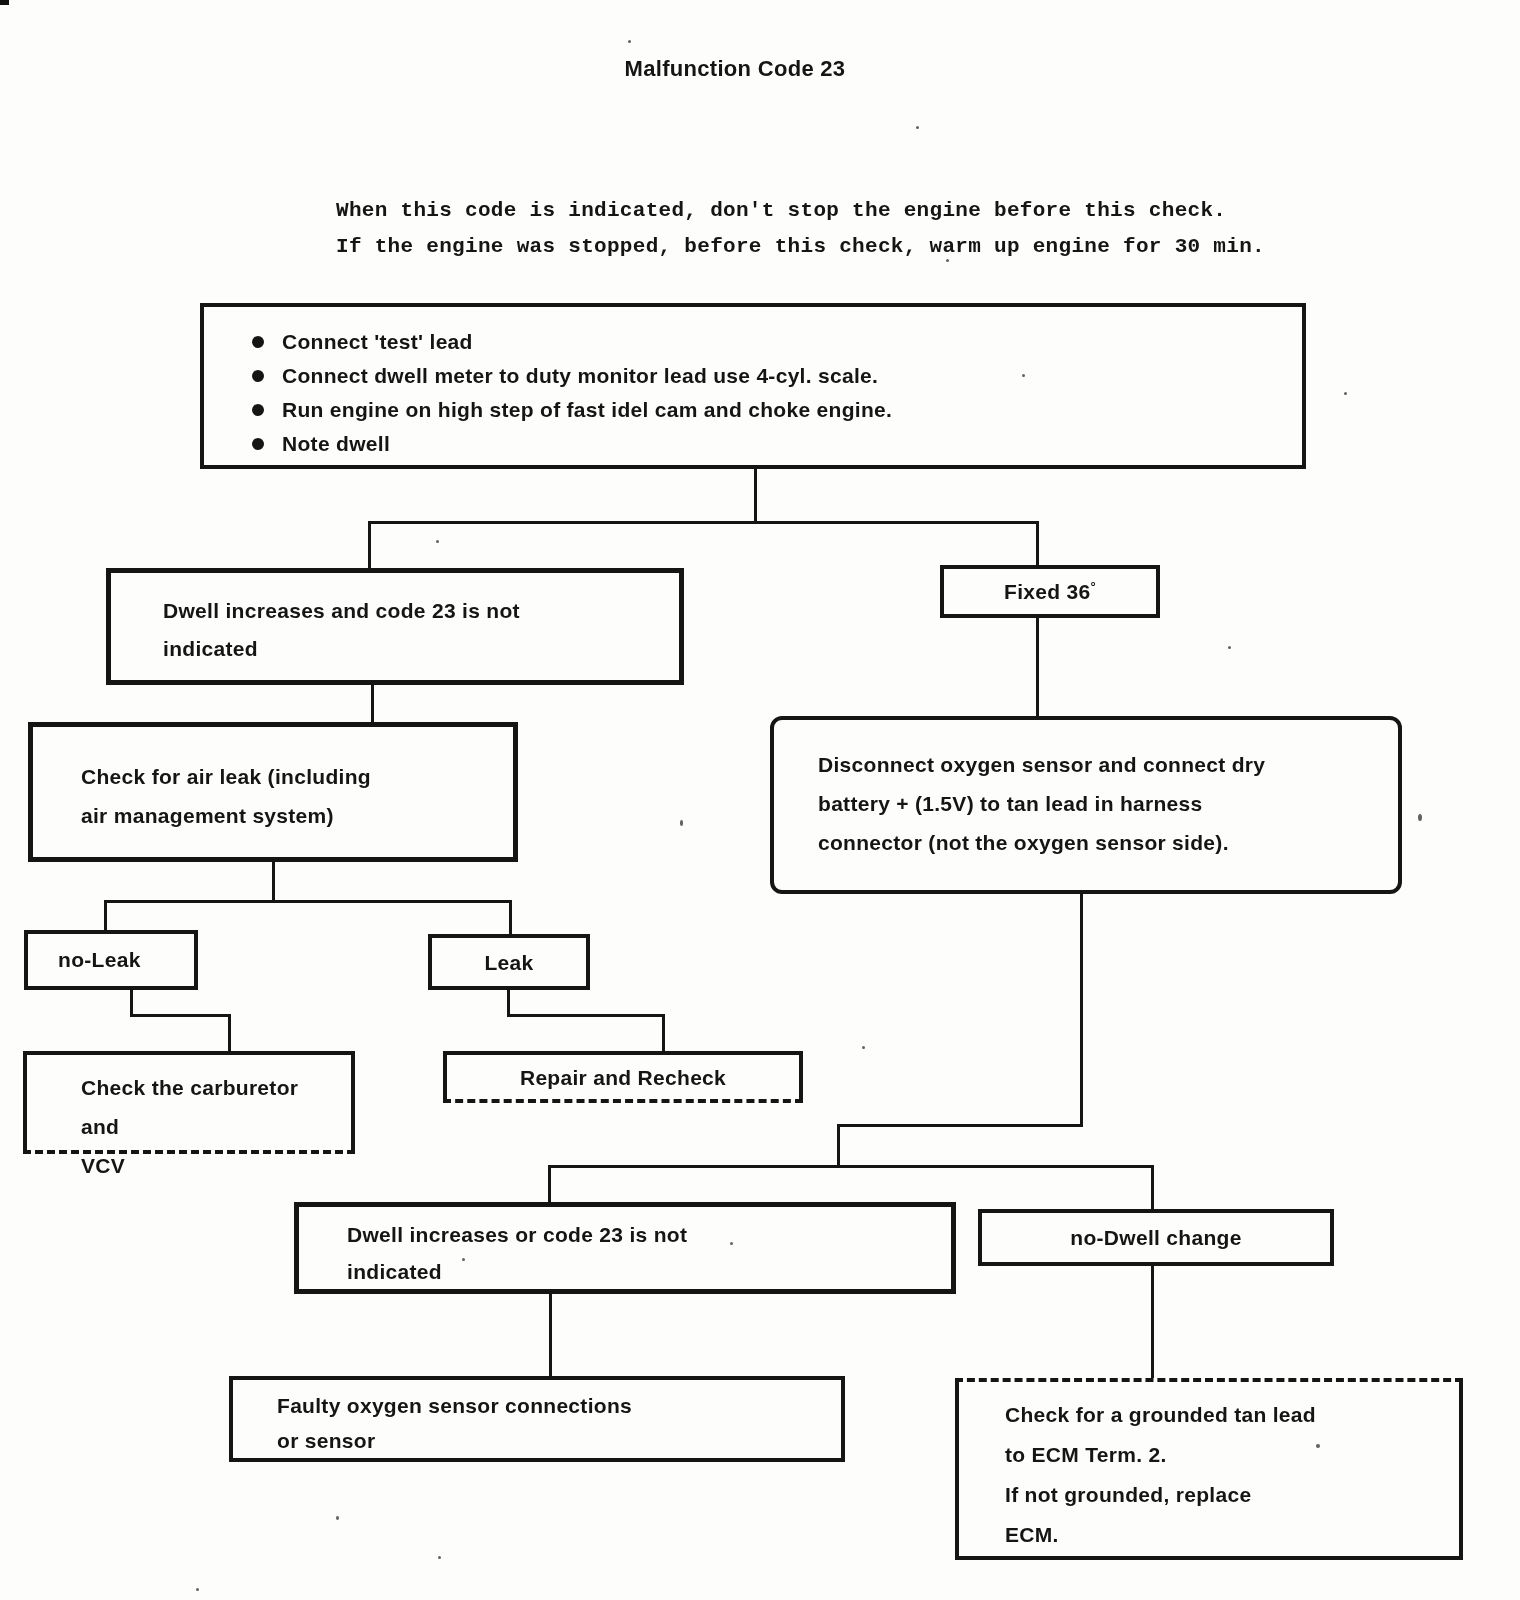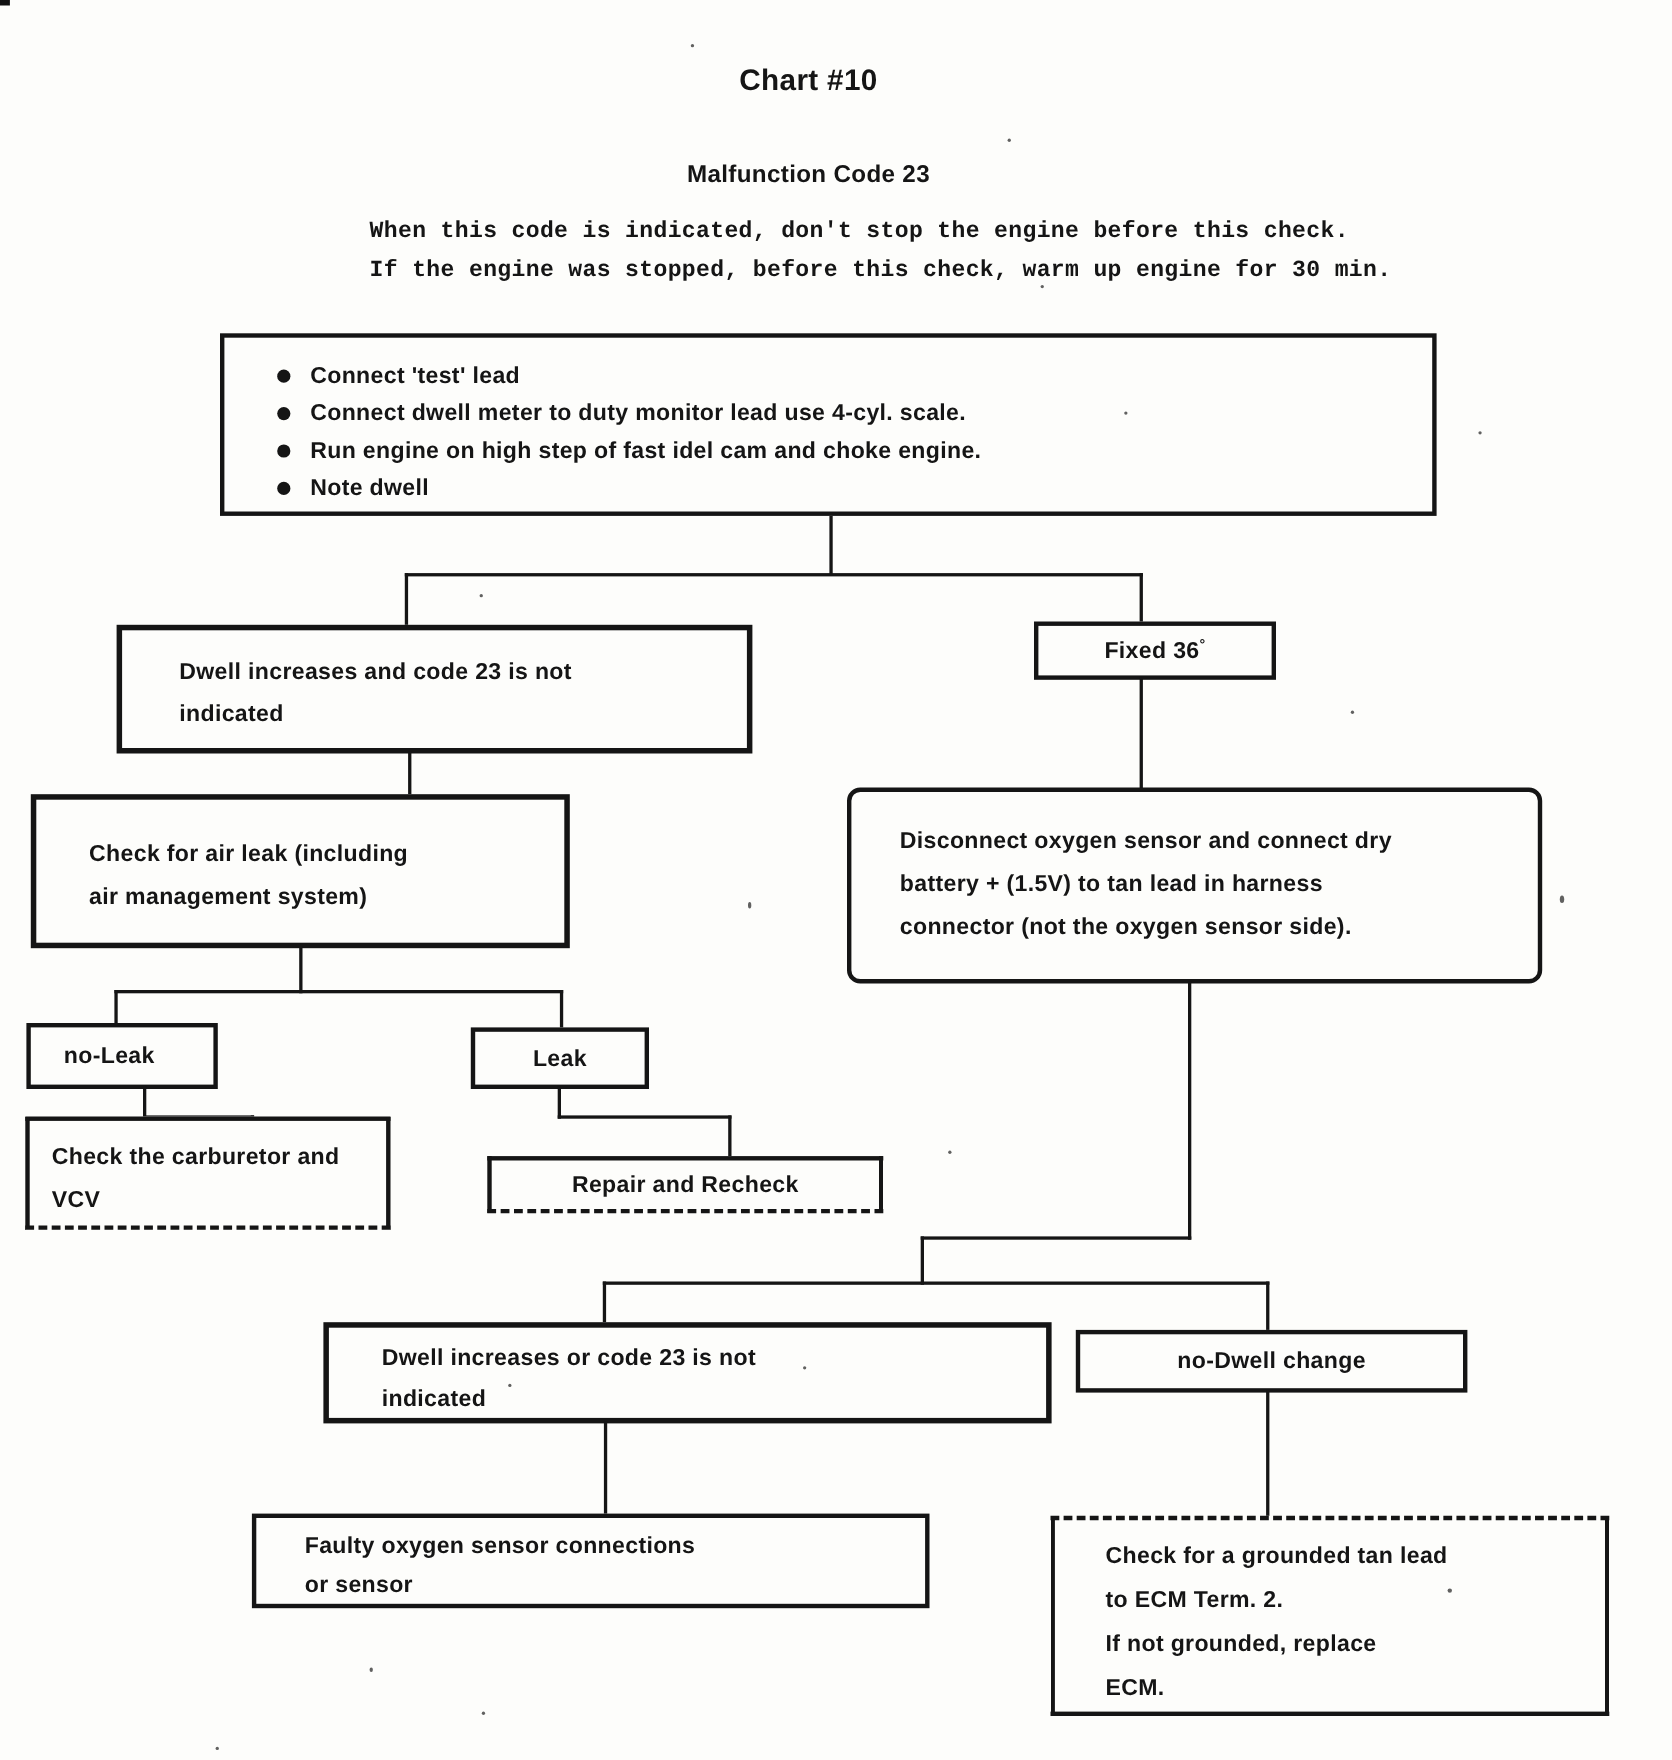--- a/index.html
+++ b/index.html
@@ -34,21 +34,20 @@
   .dot{ display:inline-block; width:12px; height:12px; border-radius:50%; background:var(--ink); margin-right:18px; flex:0 0 auto; }
   sup{ font-size:13px; vertical-align:super; line-height:0; }
   
   .speck{ position:absolute; background:#3a3a3a; border-radius:50%; opacity:.8; }
   .corner-nub{ position:absolute; left:0; top:0; width:9px; height:5px; background:#111; }
 </style>
 </head>
 <body>
 
 <div class="abs title-wrap center">
-  <div class="chart-title">Chart #10</div>
   <div class="chart-subtitle">Malfunction Code 23</div>
 </div>
 <div class="abs intro">
   <div>When this code is indicated, don't stop the engine before this check.</div>
   <div>If the engine was stopped, before this check, warm up engine for 30 min.</div>
 </div>
 
 <div class="node" style="left:200px;top:303px;width:1106px;height:166px;padding:23px 20px 0 48px;">
   <div class="bullet-row">
     <span class="dot"></span>
@@ -97,21 +96,21 @@
 <div class="node" style="left:24px;top:930px;width:174px;height:60px;padding-left:30px;line-height:52px;">
   <span>no-Leak</span>
 </div>
 <div class="node center" style="left:428px;top:934px;width:162px;height:56px;line-height:49px;">
   <span>Leak</span>
 </div>
 
 <div class="vl" style="left:130px;top:988px;height:29px;"></div>
 <div class="hl" style="left:130px;top:1014px;width:101px;"></div>
 <div class="vl" style="left:228px;top:1014px;height:39px;"></div>
-<div class="node dash-bottom" style="left:23px;top:1015px;width:332px;height:103px;padding:13px 10px 0 20px;line-height:39px;">
+<div class="node dash-bottom" style="left:23px;top:1051px;width:332px;height:103px;padding:13px 10px 0 54px;line-height:39px;">
   <div>Check the carburetor and</div>
   <div>VCV</div>
 </div>
 
 <div class="vl" style="left:507px;top:988px;height:29px;"></div>
 <div class="hl" style="left:507px;top:1014px;width:158px;"></div>
 <div class="vl" style="left:662px;top:1014px;height:39px;"></div>
 <div class="node center dash-bottom" style="left:443px;top:1051px;width:360px;height:52px;line-height:45px;">
   <span>Repair and Recheck</span>
 </div>

